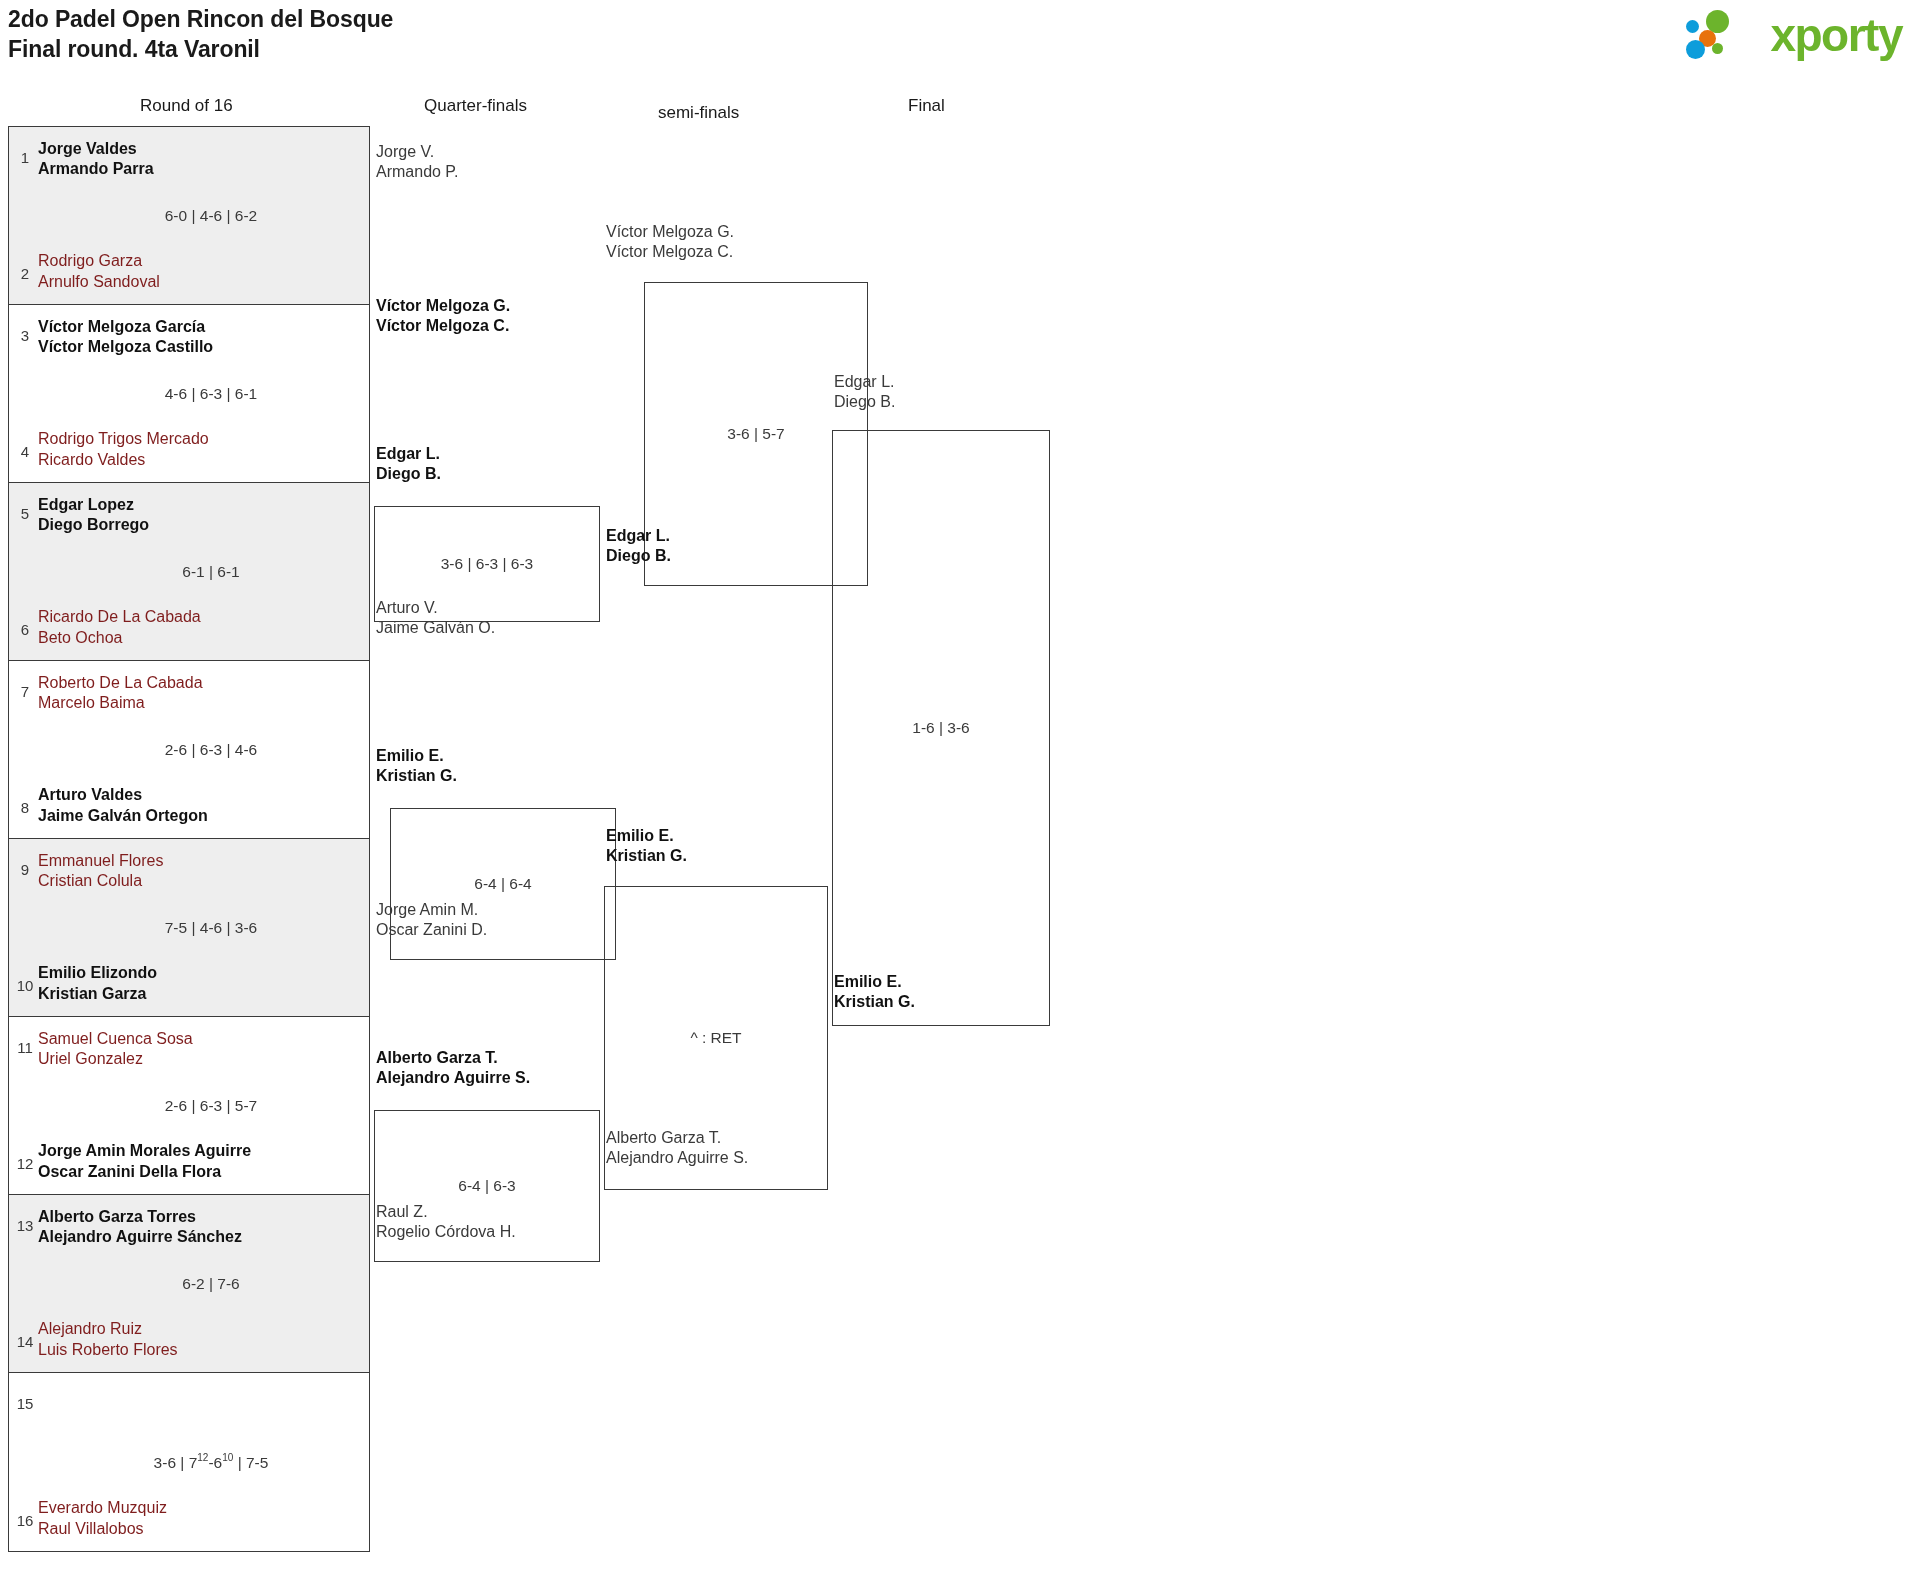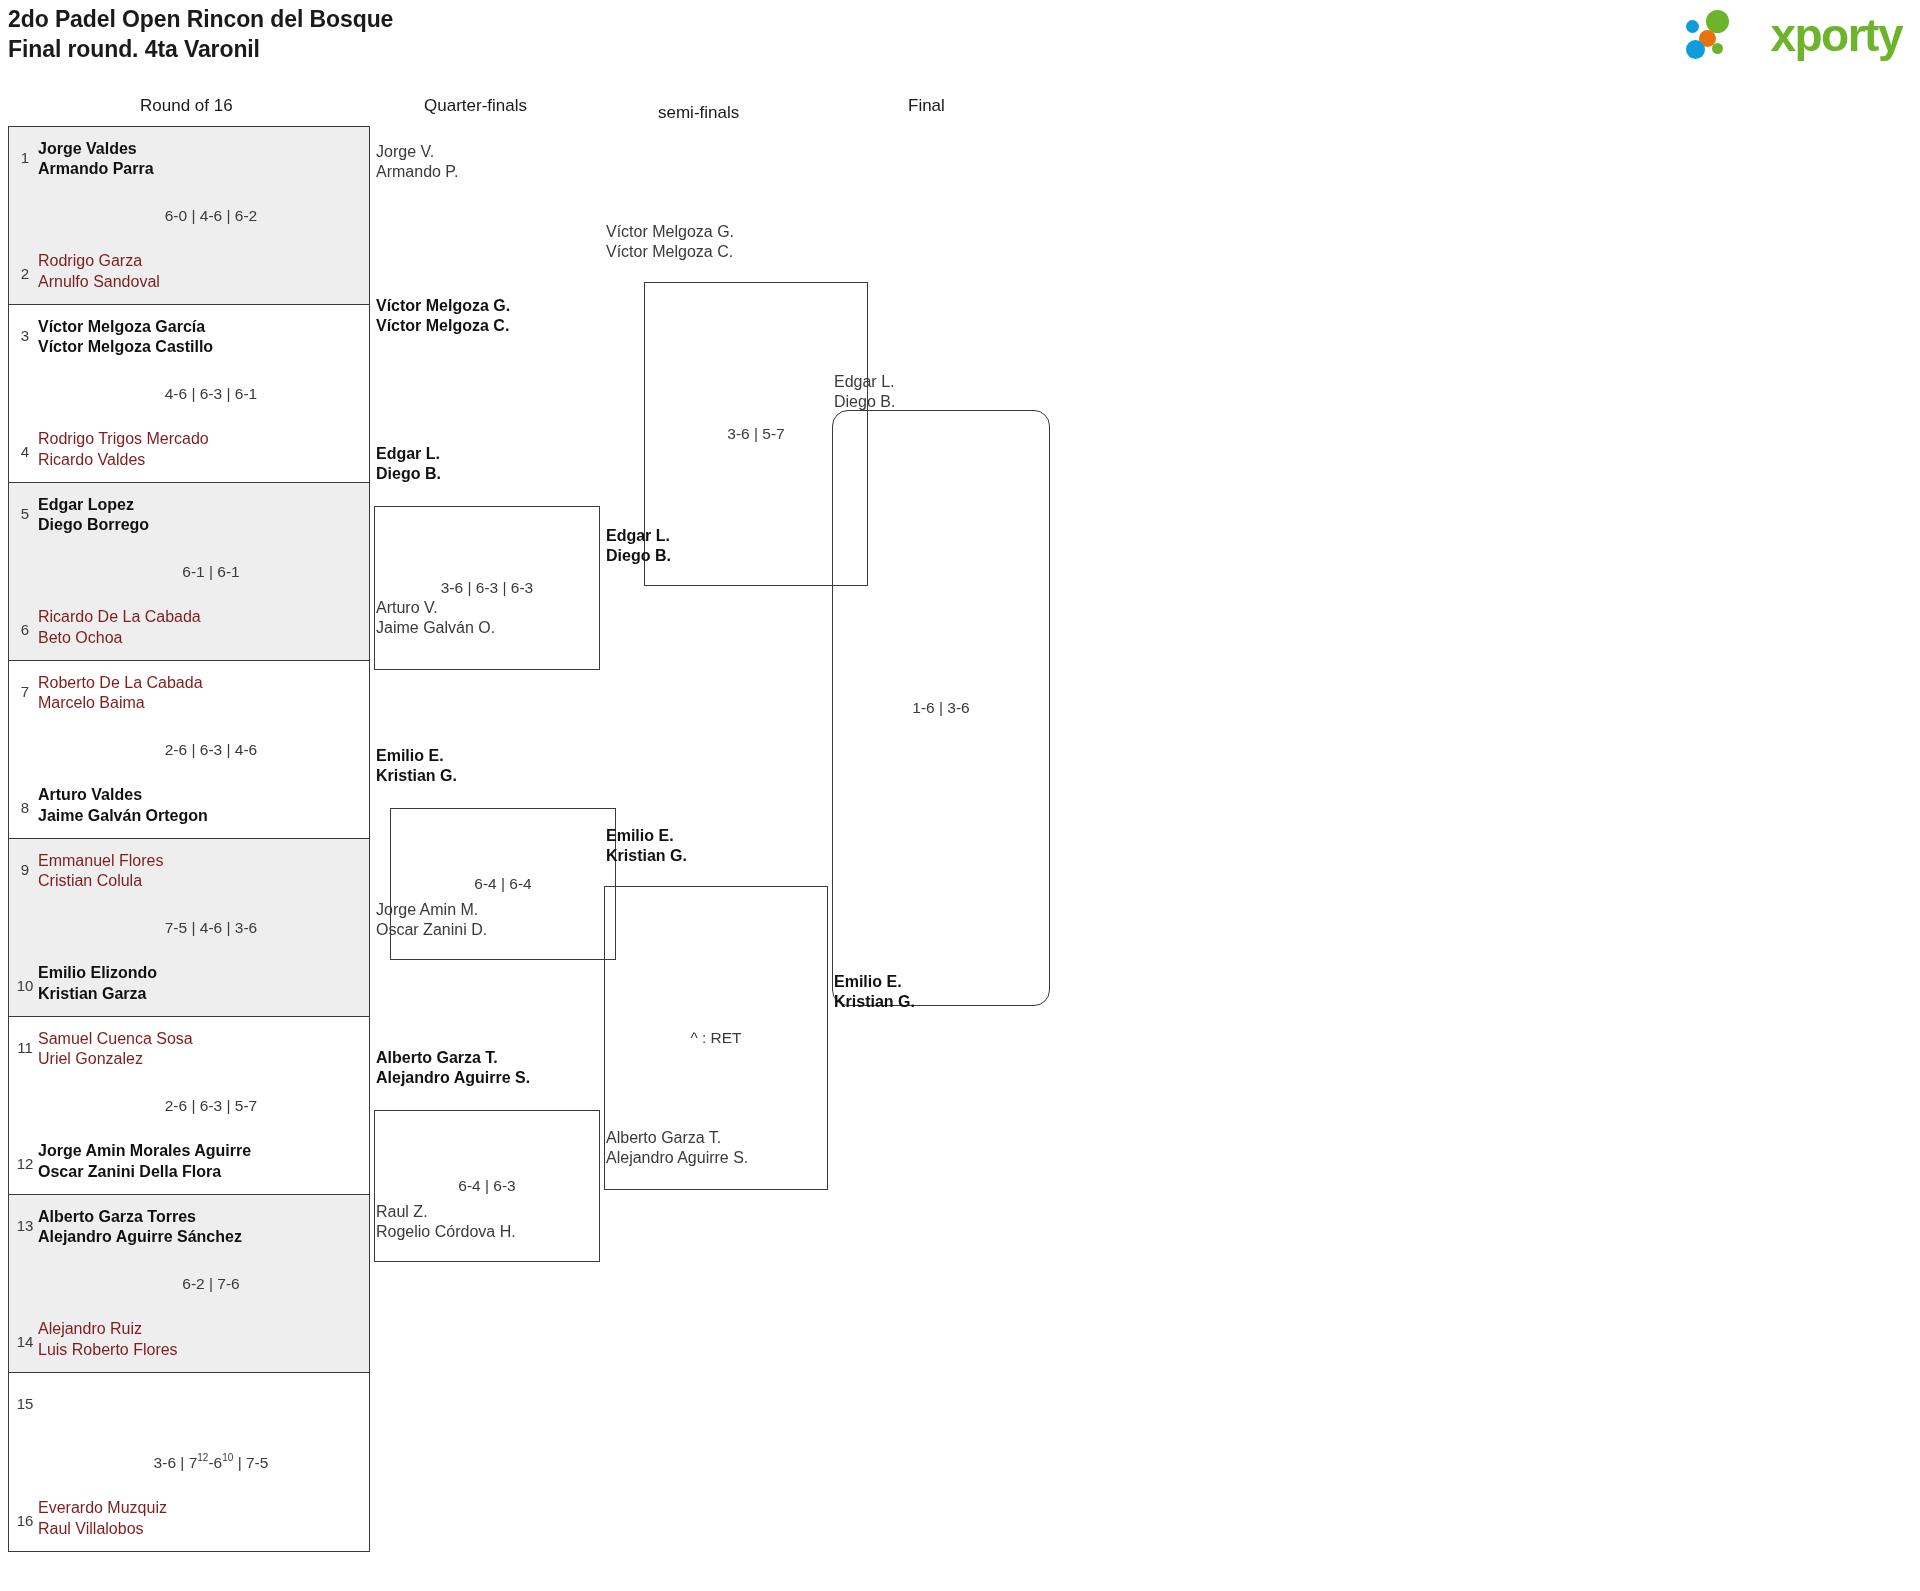--- a/index.html
+++ b/index.html
@@ -269,21 +269,21 @@
   </div>
   <div class="slot win" style="left:376px; top:296px;">
     <span class="nm">Víctor Melgoza G.</span>
     <span class="nm">Víctor Melgoza C.</span>
   </div>
 
   <div class="slot win" style="left:376px; top:444px;">
     <span class="nm">Edgar L.</span>
     <span class="nm">Diego B.</span>
   </div>
-  <div class="mbox" style="left:374px; top:506px; width:226px; height:164px;">
+  <div class="mbox" style="left:374px; top:506px; width:226px; height:116px;">
     <span class="bscore">3-6 | 6-3 | 6-3</span>
   </div>
   <div class="slot" style="left:376px; top:598px;">
     <span class="nm">Arturo V.</span>
     <span class="nm">Jaime Galván O.</span>
   </div>
 
   <div class="slot win" style="left:376px; top:746px;">
     <span class="nm">Emilio E.</span>
     <span class="nm">Kristian G.</span>
@@ -329,21 +329,21 @@
   </div>
   <div class="slot" style="left:606px; top:1128px;">
     <span class="nm">Alberto Garza T.</span>
     <span class="nm">Alejandro Aguirre S.</span>
   </div>
 
   <div class="slot" style="left:834px; top:372px;">
     <span class="nm">Edgar L.</span>
     <span class="nm">Diego B.</span>
   </div>
-  <div class="mbox" style="left:832px; top:410px; width:218px; height:596px;border-radius:16px;">
+  <div class="mbox" style="left:832px; top:430px; width:218px; height:596px;">
     <span class="bscore">1-6 | 3-6</span>
   </div>
   <div class="slot win" style="left:834px; top:972px;">
     <span class="nm">Emilio E.</span>
     <span class="nm">Kristian G.</span>
   </div>
 
 </div>
 
 </body></html>

